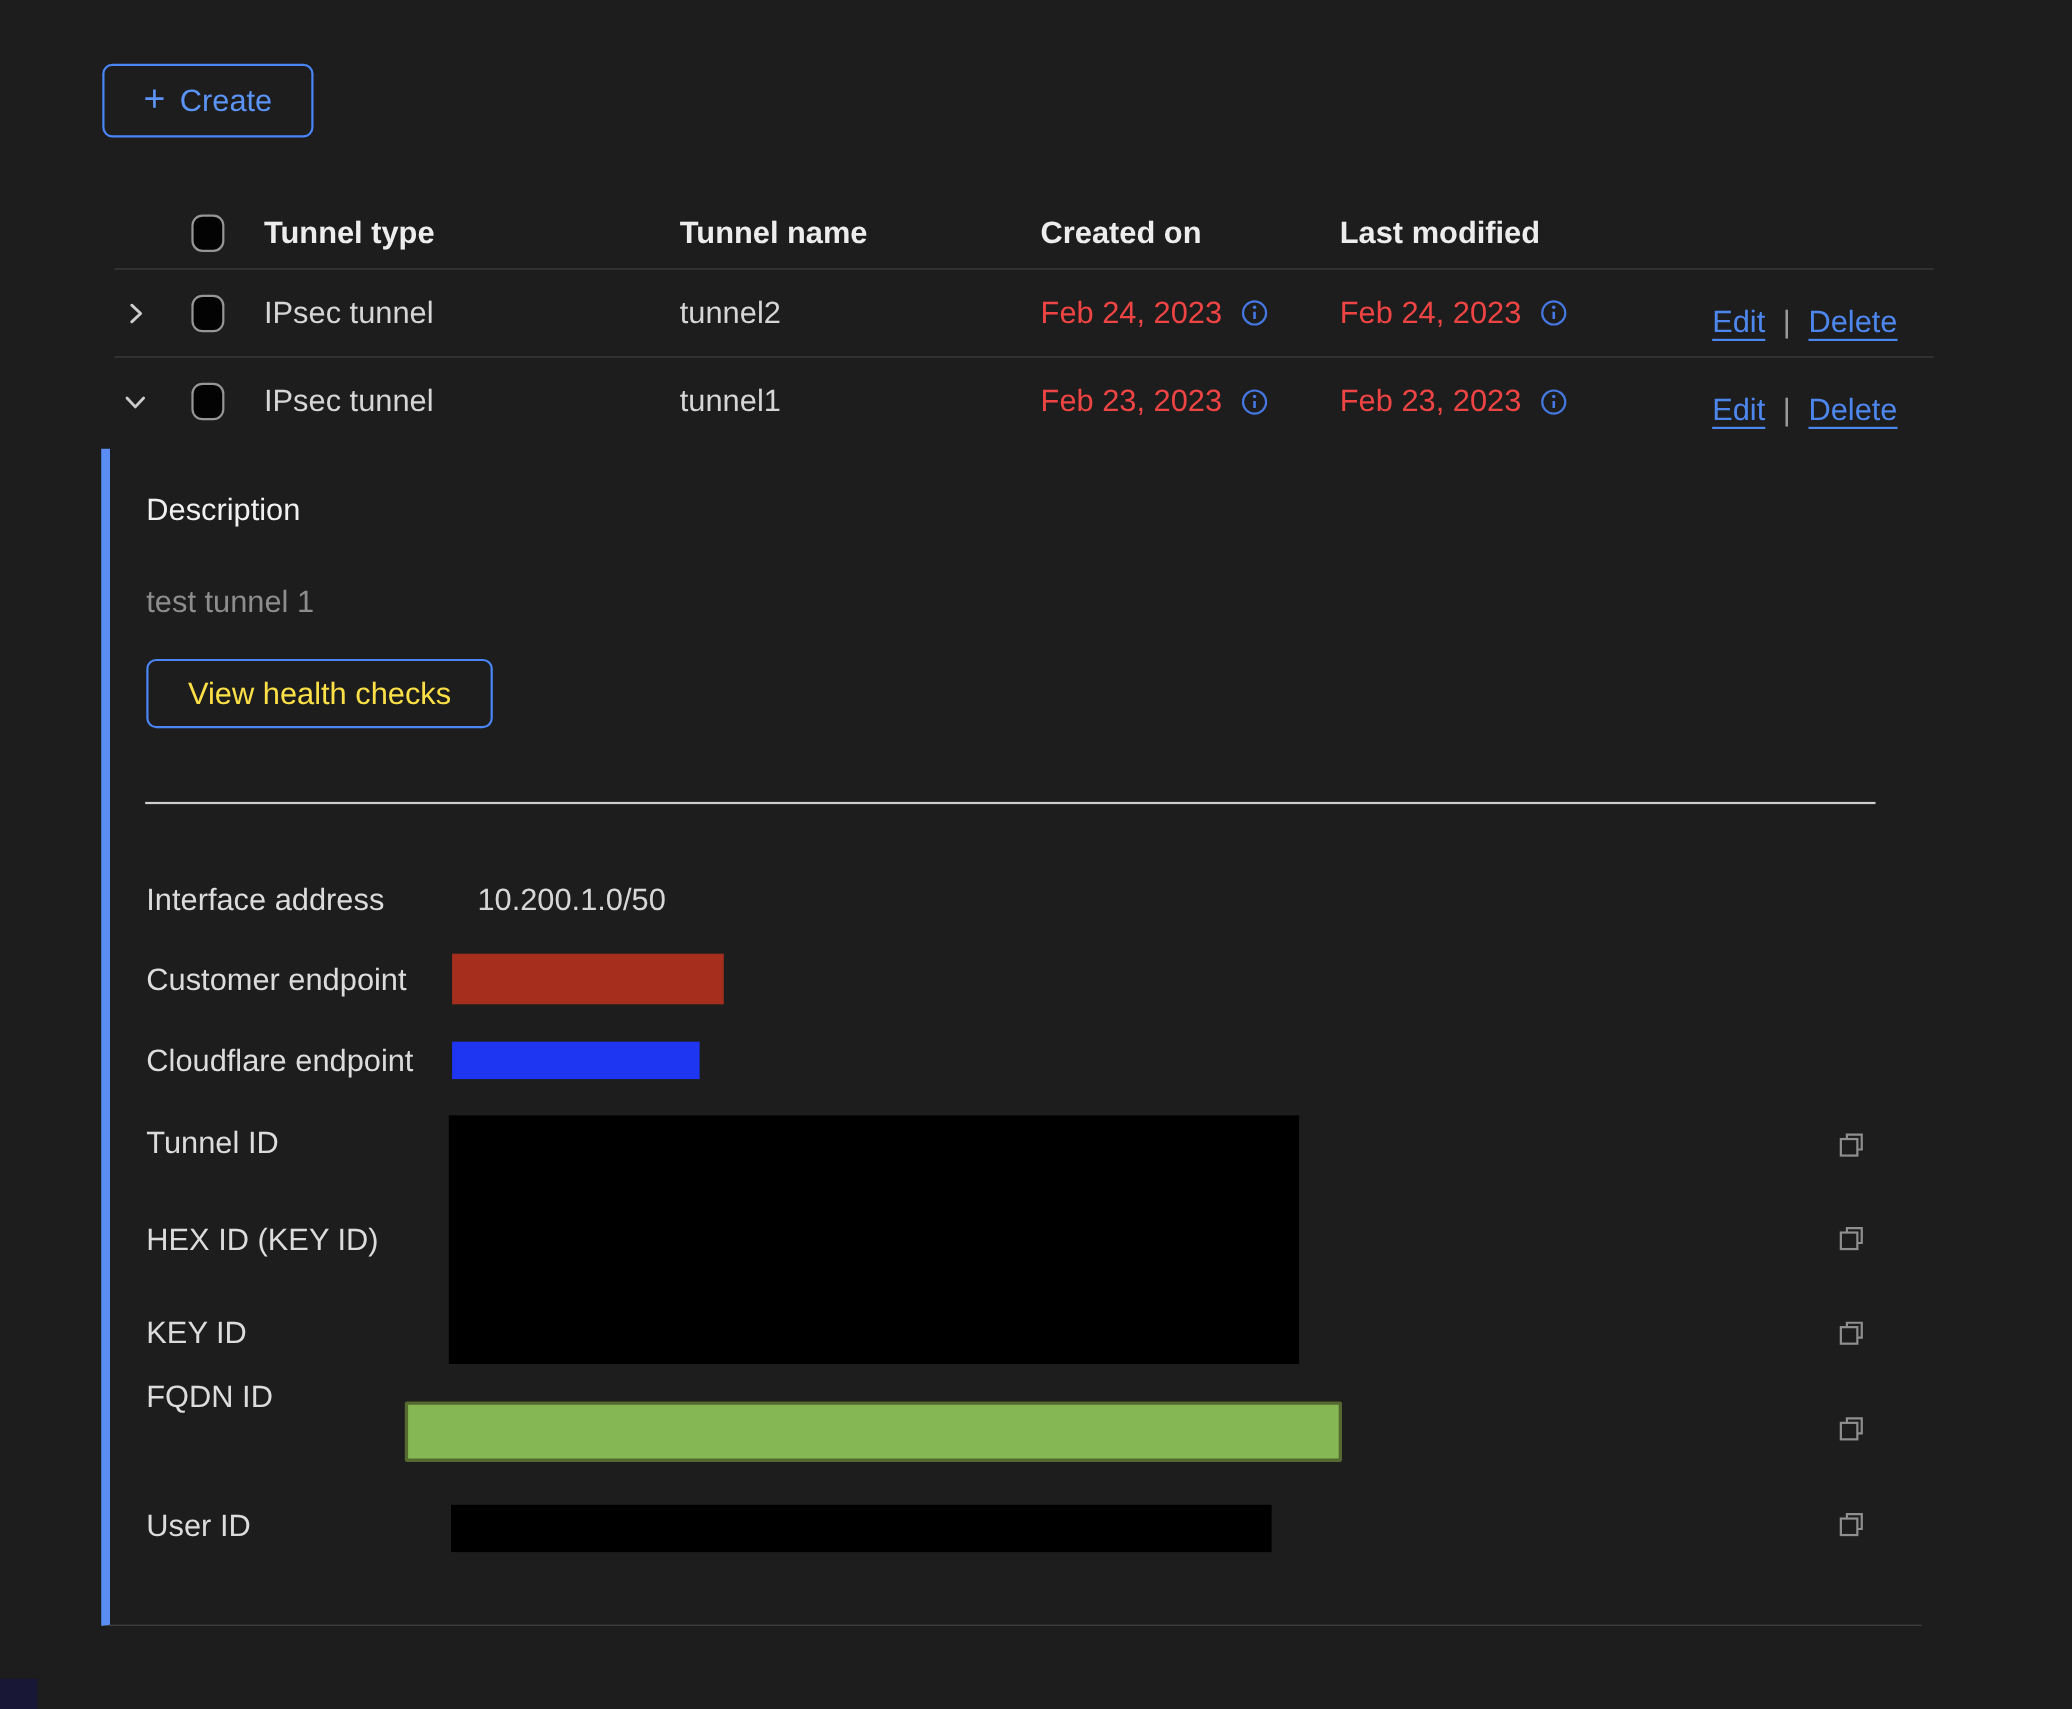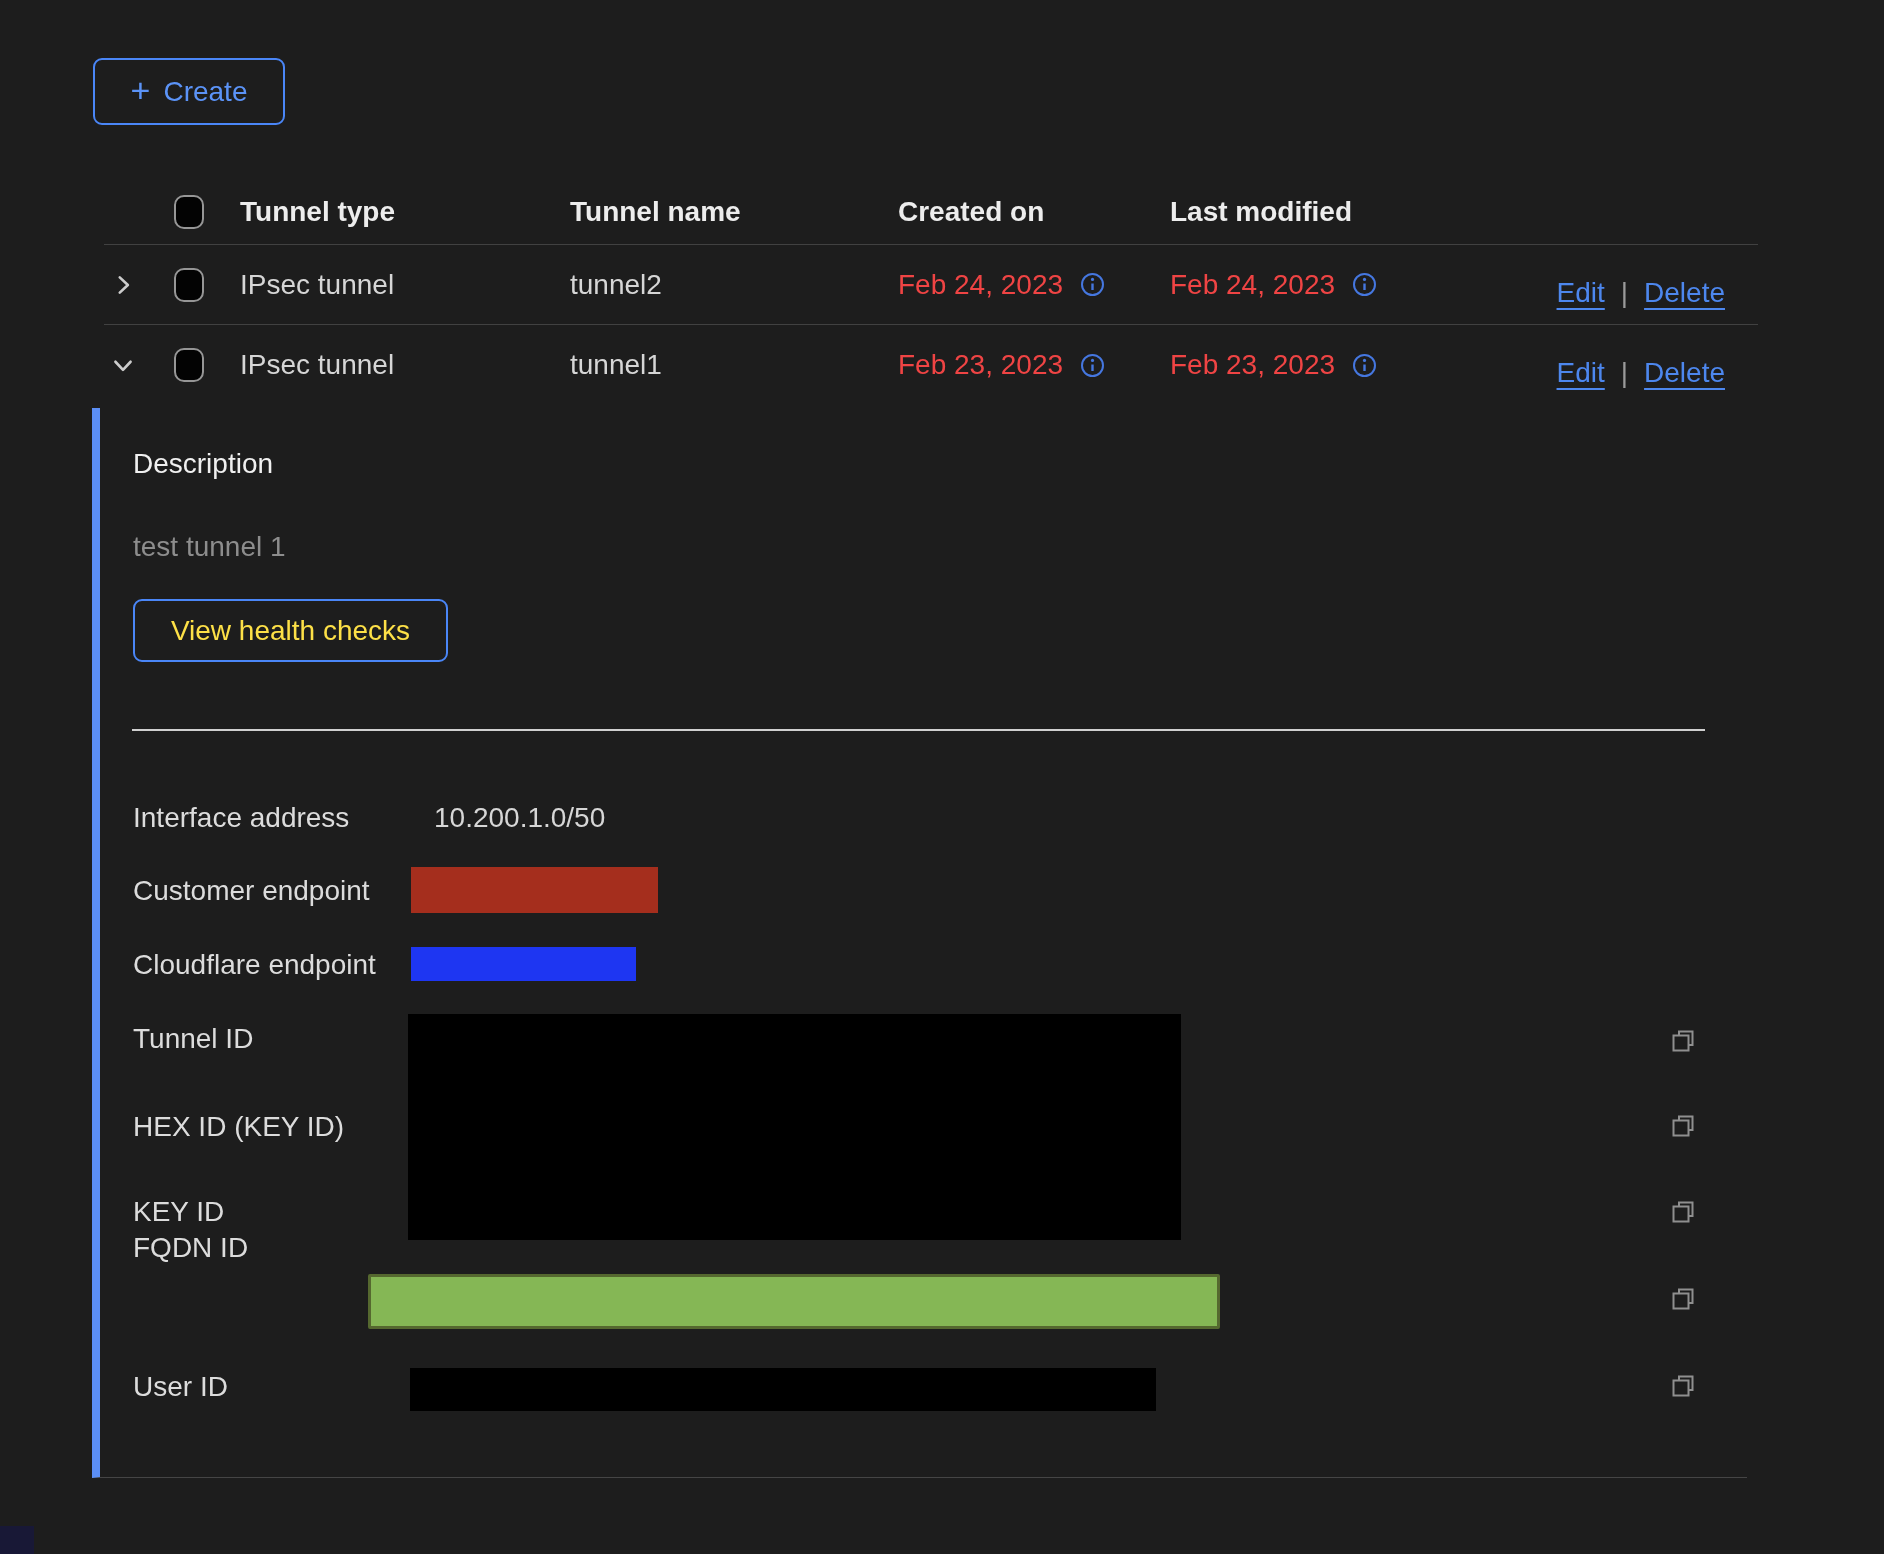--- a/index.html
+++ b/index.html
@@ -16,21 +16,21 @@
 
   
   .table{position:absolute;left:104px;top:180px;width:1654px;}
   .trow{display:flex;align-items:center;box-sizing:border-box;}
   .thead{height:65px;border-bottom:1px solid #414141;}
   .tbody-row{height:80px;}
   .row-divided{border-bottom:1px solid #414141;}
   .c-chevron{width:70px;display:flex;align-items:center;padding-left:6px;box-sizing:border-box;}
   .c-check{width:66px;display:flex;align-items:center;}
   .c-type{width:330px;}
-  .c-name{width:328px;}
+  .c-name{width:328px;margin-left:48px;}
   .c-created,.c-modified{display:flex;align-items:center;gap:17px;}
   .c-created{width:272px;}
   .c-modified{width:298px;}
   .c-actions{flex:1;display:flex;align-items:center;justify-content:flex-end;
              gap:16px;padding-right:33px;margin-top:16px;}
   .th{font-weight:700;color:#ededed;font-size:28px;}
   .cell{font-size:28px;color:#d6d6d6;}
   .date{font-size:28px;color:#ef4444;}
   .checkbox{width:30px;height:34px;border:2.5px solid #969696;border-radius:10px;
             background:#030303;box-sizing:border-box;cursor:pointer;}
@@ -181,21 +181,21 @@
     <div class="redact red-box"></div>
 
     <div class="f-label" style="top:543px;">Cloudflare endpoint</div>
     <div class="redact blue-box"></div>
 
     <div class="f-label" style="top:617px;">Tunnel ID</div>
     <div class="f-label" style="top:705px;">HEX ID (KEY ID)</div>
     <div class="f-label" style="top:790px;">KEY ID</div>
     <div class="redact black-box-big"></div>
 
-    <div class="f-label" style="top:826px;">FQDN ID</div>
+    <div class="f-label" style="top:848px;">FQDN ID</div>
     <div class="redact green-box"></div>
 
     <div class="f-label" style="top:965px;">User ID</div>
     <div class="redact black-box-user"></div>
 
     <span class="icon-btn copy-btn" style="top:620px;">
       <svg width="26" height="26" viewBox="0 0 26 26">
           <rect x="3.5" y="7.5" width="15" height="15" fill="none" stroke="#8f8f8f" stroke-width="2"></rect>
           <path d="M9 7.5 V3.5 H22.5 V17 H18.5" fill="none" stroke="#8f8f8f" stroke-width="2"></path>
         </svg>

